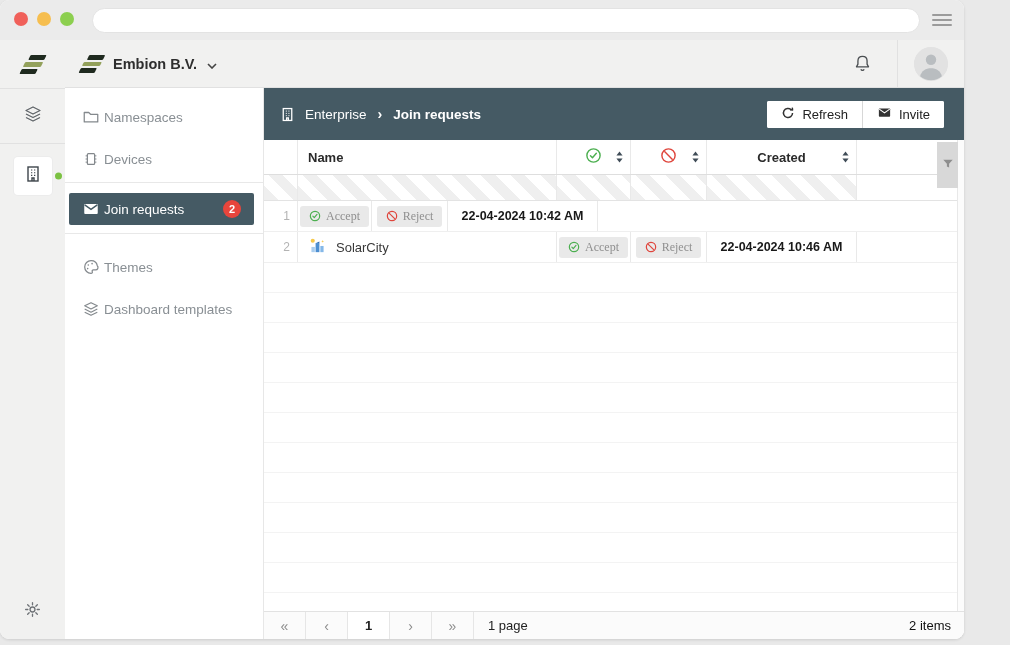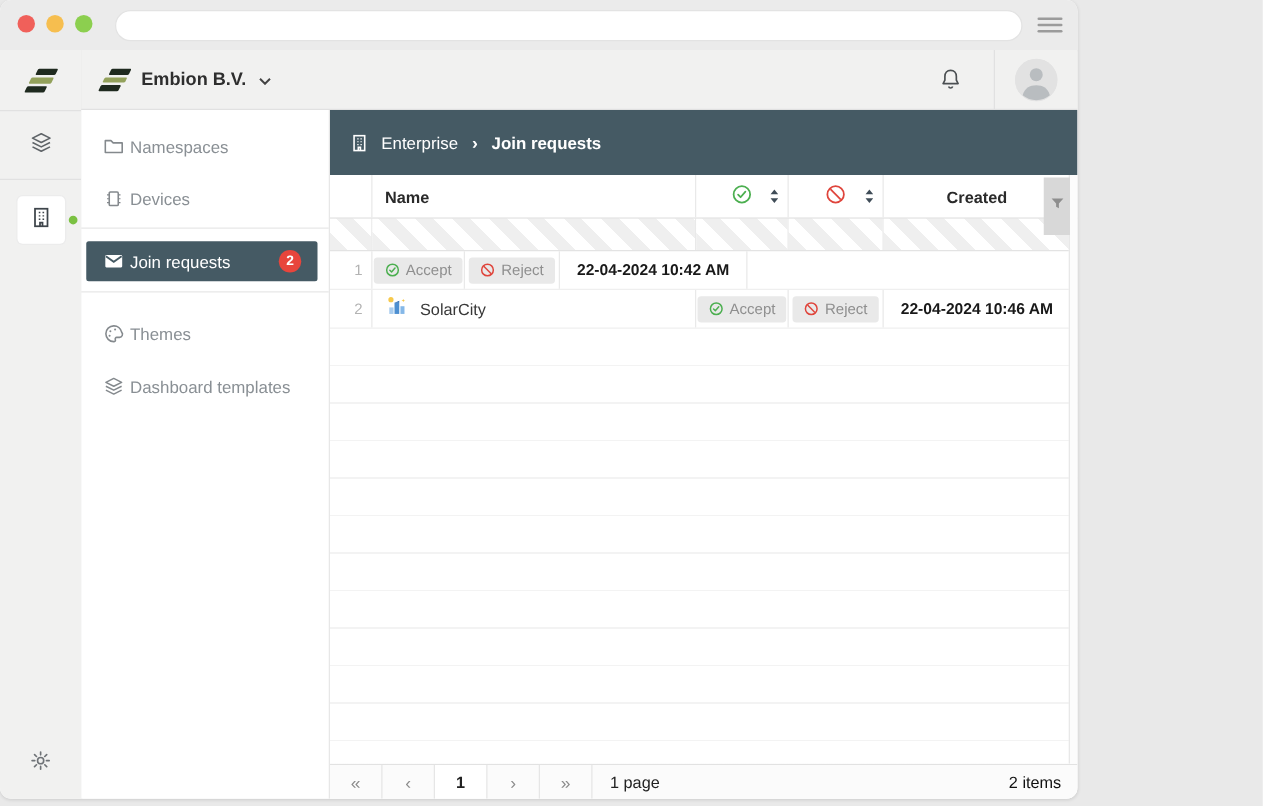--- a/index.html
+++ b/index.html
@@ -1,17 +1,17 @@
 <!DOCTYPE html>
 <html><head>
 <meta charset="utf-8">
 <style>
   html,body{margin:0;padding:0;background:#e9e9e9;font-family:"Liberation Sans",sans-serif;}
   .stage{position:relative;width:1010px;height:645px;background:#e9e9e9;overflow:hidden;}
-  .window{position:absolute;left:0;top:0;width:862px;height:639px;background:#fff;border-radius:9px;overflow:hidden;box-shadow:0 1px 3px rgba(0,0,0,.12);}
+  .window{position:absolute;left:0;top:0;width:964px;height:639px;background:#fff;border-radius:9px;overflow:hidden;box-shadow:0 1px 3px rgba(0,0,0,.12);}
 
   
   .chrome{position:absolute;left:0;top:0;right:0;height:40px;background:#ebebeb;border-bottom:1px solid #dcdcdc;}
   .dot{position:absolute;top:12px;width:14px;height:14px;border-radius:50%;}
   .dot.r{left:14px;background:#f0605a}.dot.y{left:37px;background:#f6be4f}.dot.g{left:60px;background:#8ccf4f}
   .urlbar{position:absolute;left:92px;right:44px;top:8px;height:23px;background:#fff;border:1px solid #e3e3e3;border-radius:13px;}
   .burger{position:absolute;right:12px;top:14px;width:20px;height:12px;display:flex;flex-direction:column;justify-content:space-between;}
   .burger i{display:block;height:2px;background:#9b9b9b;border-radius:1px;}
 
   
@@ -72,21 +72,21 @@
   .c-ok{width:74px;justify-content:center;position:relative;}
   .c-no{width:76px;justify-content:center;position:relative;}
   .c-date{width:150px;justify-content:center;position:relative;}
   .c-tail{flex:1;border-right:none;}
   .hrow .c{font-size:13px;font-weight:700;color:#2a2a2a;}
   .sorter{position:absolute;right:6px;top:50%;transform:translateY(-50%);display:flex;}
   .stripes{background:repeating-linear-gradient(45deg,#efefef 0 10px,#ffffff 10px 21px);}
   .rownum{font-size:12px;color:#b3b3b3;}
   .cellname{font-size:13px;color:#383838;}
   .celldate{font-size:12.5px;font-weight:700;color:#191919;}
-  .chip-btn{display:inline-flex;align-items:center;gap:5px;background:#e9e9e9;border:none;border-radius:3px;padding:0 9px;height:21px;font-size:12px;color:#8f8f8f;cursor:pointer;font-family:Liberation Sans, sans-serif;}
+  .chip-btn{display:inline-flex;align-items:center;gap:5px;background:#e9e9e9;border:none;border-radius:3px;padding:0 9px;height:21px;font-size:12px;color:#8f8f8f;cursor:pointer;font-family:Liberation Serif, serif;}
   .empty{flex:1;background:repeating-linear-gradient(to bottom,#ffffff 0 29px,#f3f3f3 29px 30px);}
   .vstrip{position:absolute;right:0;top:0;bottom:0;width:6px;background:#fcfcfc;border-left:1px solid #e8e8e8;}
   .fgutter{position:absolute;right:6px;top:2px;width:21px;height:46px;background:#d8d8d8;display:flex;align-items:center;justify-content:center;}
 
   
   .pager{height:27px;border-top:1px solid #e2e2e2;background:#fbfbfb;display:flex;align-items:stretch;flex:none;}
   .pcell{width:41px;display:flex;align-items:center;justify-content:center;border-right:1px solid #e6e6e6;color:#8c8c8c;font-size:14px;cursor:pointer;}
   .pcell.cur{background:#fff;color:#222;font-weight:700;font-size:13px;}
   .plabel{display:flex;align-items:center;padding-left:14px;color:#222;font-size:13px;}
   .pitems{margin-left:auto;display:flex;align-items:center;padding-right:13px;font-weight:400;color:#111;font-size:13px;}
@@ -238,20 +238,40 @@
           <span class="crumb-ic">
             <svg width="17" height="17" viewBox="0 0 20 20" fill="none" stroke="currentColor" stroke-width="1.5">
                 <rect x="5" y="3" width="10" height="14"></rect>
                 <path d="M8 6h1.3M11 6h1.3M8 8.7h1.3M11 8.7h1.3M8 11.4h1.3M11 11.4h1.3" stroke-width="1.1"></path>
                 <path d="M9 17v-3h2v3"></path>
               </svg>
           </span>
           <span class="crumb-root">Enterprise</span>
           <span class="crumb-sep">›</span>
           <span class="crumb-cur">Join requests</span>
+          <div class="btn-group">
+            <button class="tb-btn">
+              <span>
+                <svg width="14" height="14" viewBox="0 0 16 16" fill="none" stroke="#333" stroke-width="1.7">
+                    <path d="M13.2 8A5.2 5.2 0 1 1 11.6 4.2"></path>
+                    <path d="M12.9 1.8l.3 2.9-2.9-.3" stroke-linejoin="round"></path>
+                  </svg>
+              </span>
+              <span>Refresh</span>
+            </button>
+            <button class="tb-btn">
+              <span>
+                <svg width="15" height="15" viewBox="0 0 20 20">
+                    <rect x="2.5" y="4.5" width="15" height="11" rx="1" fill="#333"></rect>
+                    <path d="M3 5.5l7 5 7-5" stroke="#fff" stroke-width="1.6" fill="none"></path>
+                  </svg>
+              </span>
+              <span>Invite</span>
+            </button>
+          </div>
         </div>
 
         <div class="grid">
 
           <div class="hrow">
             <div class="c c-num"></div>
             <div class="c c-name">
                 <span>Name</span>
               </div>
             <div class="c c-ok">

